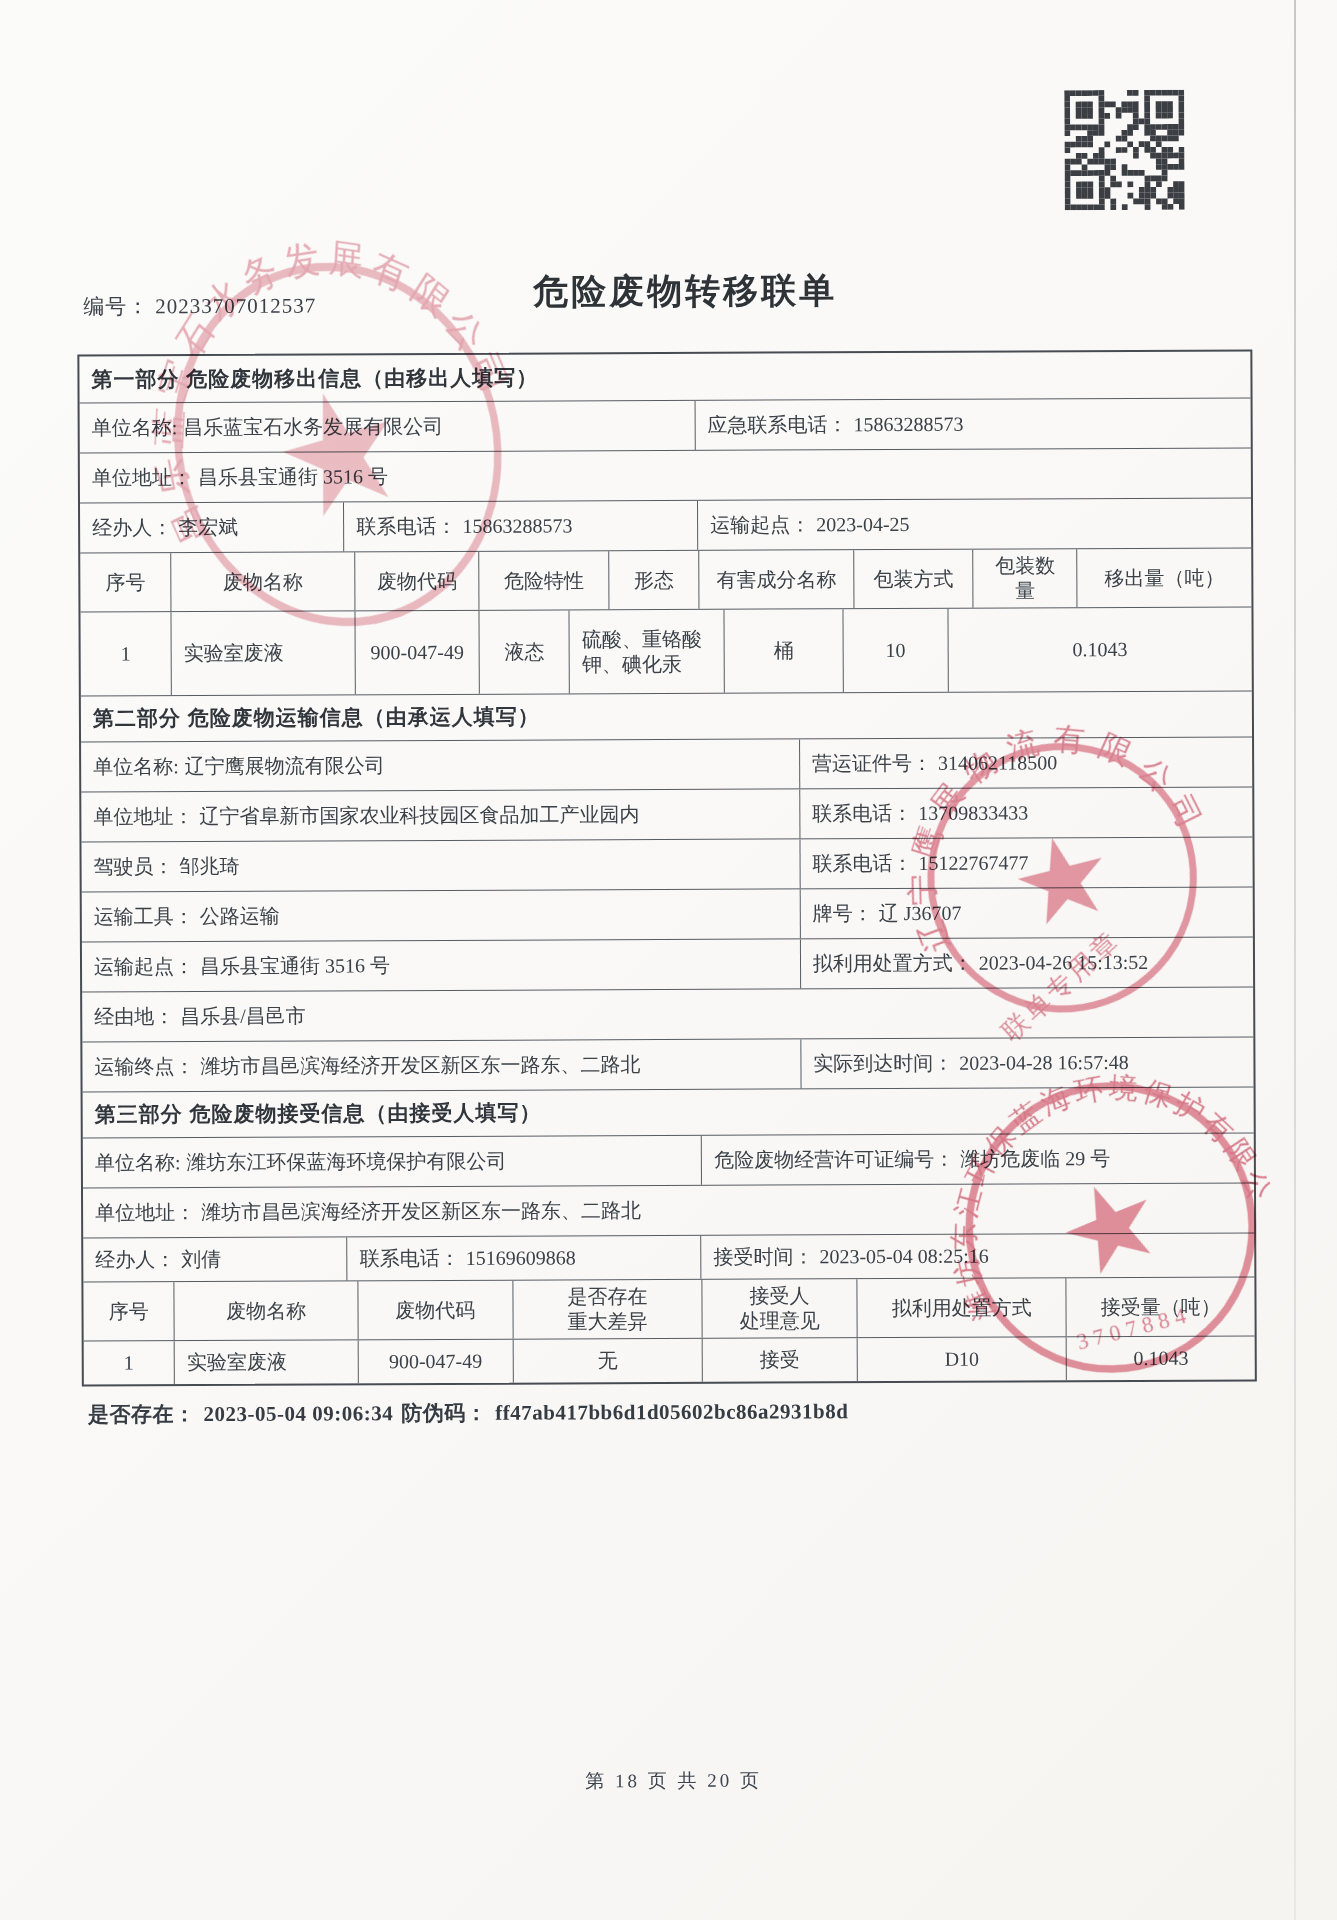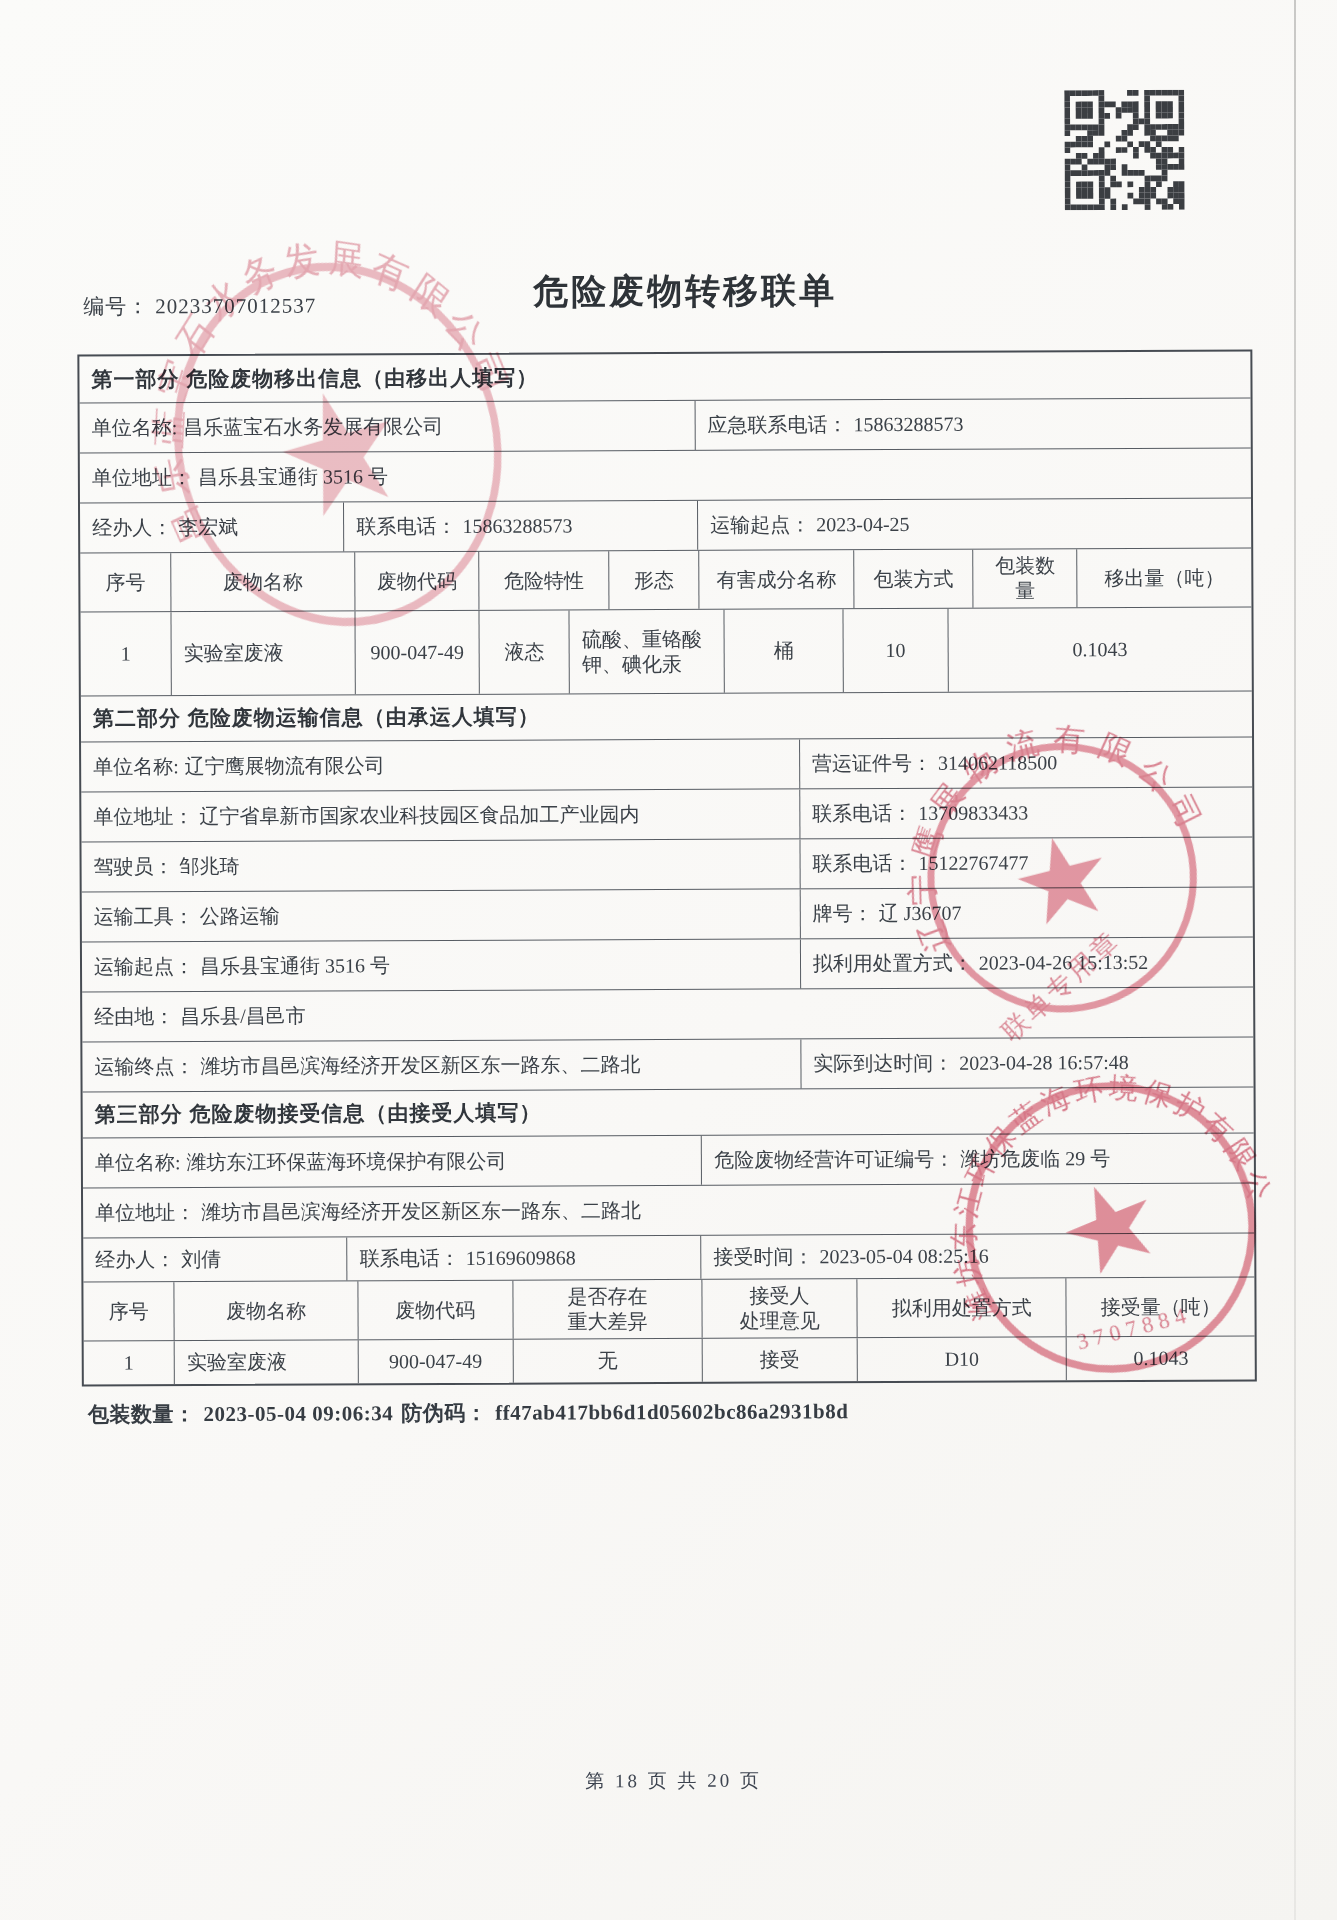--- a/index.html
+++ b/index.html
@@ -494,21 +494,21 @@
         <div class="cell lt d2">实验室废液</div>
         <div class="cell tc d3">900-047-49</div>
         <div class="cell tc d4">无</div>
         <div class="cell tc d5">接受</div>
         <div class="cell tc d6">D10</div>
         <div class="cell tc d7">0.1043</div>
       </div>
     </div>
 
     <div class="print-line">
-      <span>包装数量：</span><span>2023-05-04 09:06:34</span><span>防伪码：</span><span>ff47ab417bb6d1d05602bc86a2931b8d</span>
+      <span>是否存在：</span><span>2023-05-04 09:06:34</span><span>防伪码：</span><span>ff47ab417bb6d1d05602bc86a2931b8d</span>
     </div>
 
     <div class="footer">第 18 页 共 20 页</div>
 
     <svg class="stamp" style="left:150px;top:228px;width:380px;height:430px;opacity:.5;transform:rotate(-16deg);" viewBox="0 0 360 360" preserveAspectRatio="none" xmlns="http://www.w3.org/2000/svg">
       <defs>
           <path id="arc1" d="M 38 224 A 148 148 0 1 1 322 224"></path>
         </defs>
       <circle cx="180" cy="180" r="150" fill="none" stroke="#d0586b" stroke-width="7" opacity=".8"></circle>
       <polygon transform="translate(180,190) scale(1.05)" fill="#d0586b" opacity=".75" points="0,-52 11.8,-16.2 49.5,-16.1 19,6.2 30.6,42.1 0,20 -30.6,42.1 -19,6.2 -49.5,-16.1 -11.8,-16.2"></polygon>

